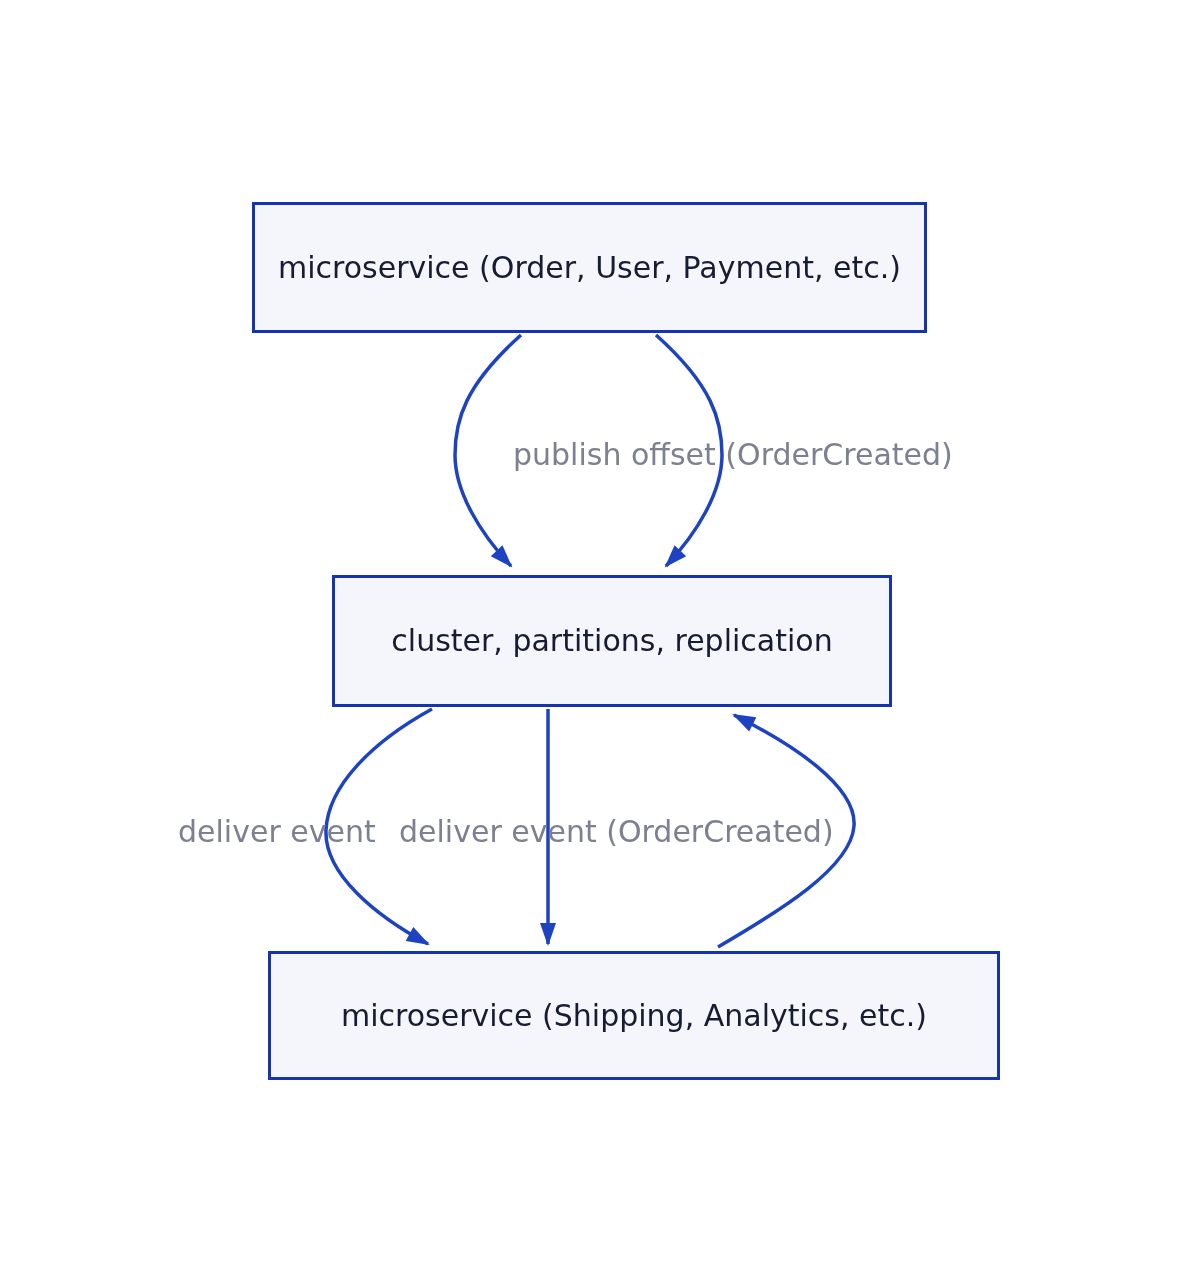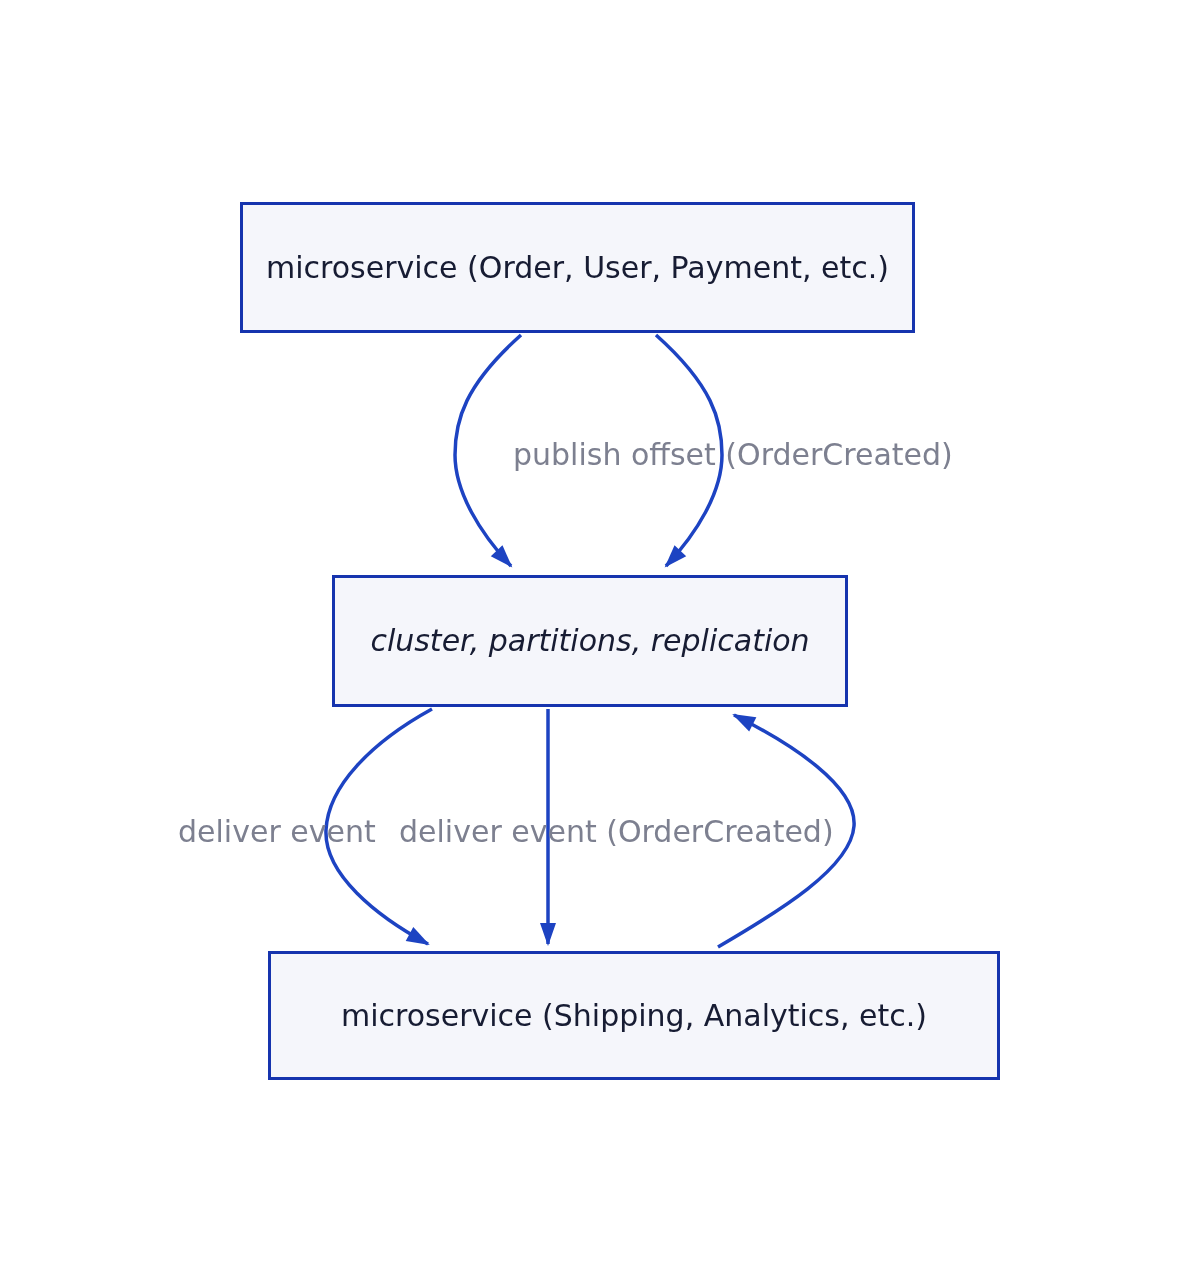--- a/index.html
+++ b/index.html
@@ -38,22 +38,22 @@
     border: 3.5px solid var(--node-border);
     color: var(--node-text);
     font-size: 30px;
     display: flex;
     align-items: center;
     justify-content: center;
     text-align: center;
     white-space: nowrap;
     line-height: 1.2;
   }
-  .node-producer { left: 240px; top: 202px; width: 675px; height: 131px; }
-  .node-broker   { left: 332px; top: 575px; width: 516px; height: 132px; font-style: italic; }
+  .node-producer { left: 252px; top: 202px; width: 675px; height: 131px; }
+  .node-broker   { left: 332px; top: 575px; width: 560px; height: 132px; }
   .node-consumer { left: 268px; top: 951px; width: 732px; height: 129px; }
   .edge-label {
     position: absolute;
     color: var(--label-text);
     font-size: 30px;
     line-height: 34px;
     white-space: nowrap;
   }
   .lbl-publish-event       { left: 323px; top: 438px; }
   .lbl-publish-event-oc    { left: 513px; top: 438px; }

